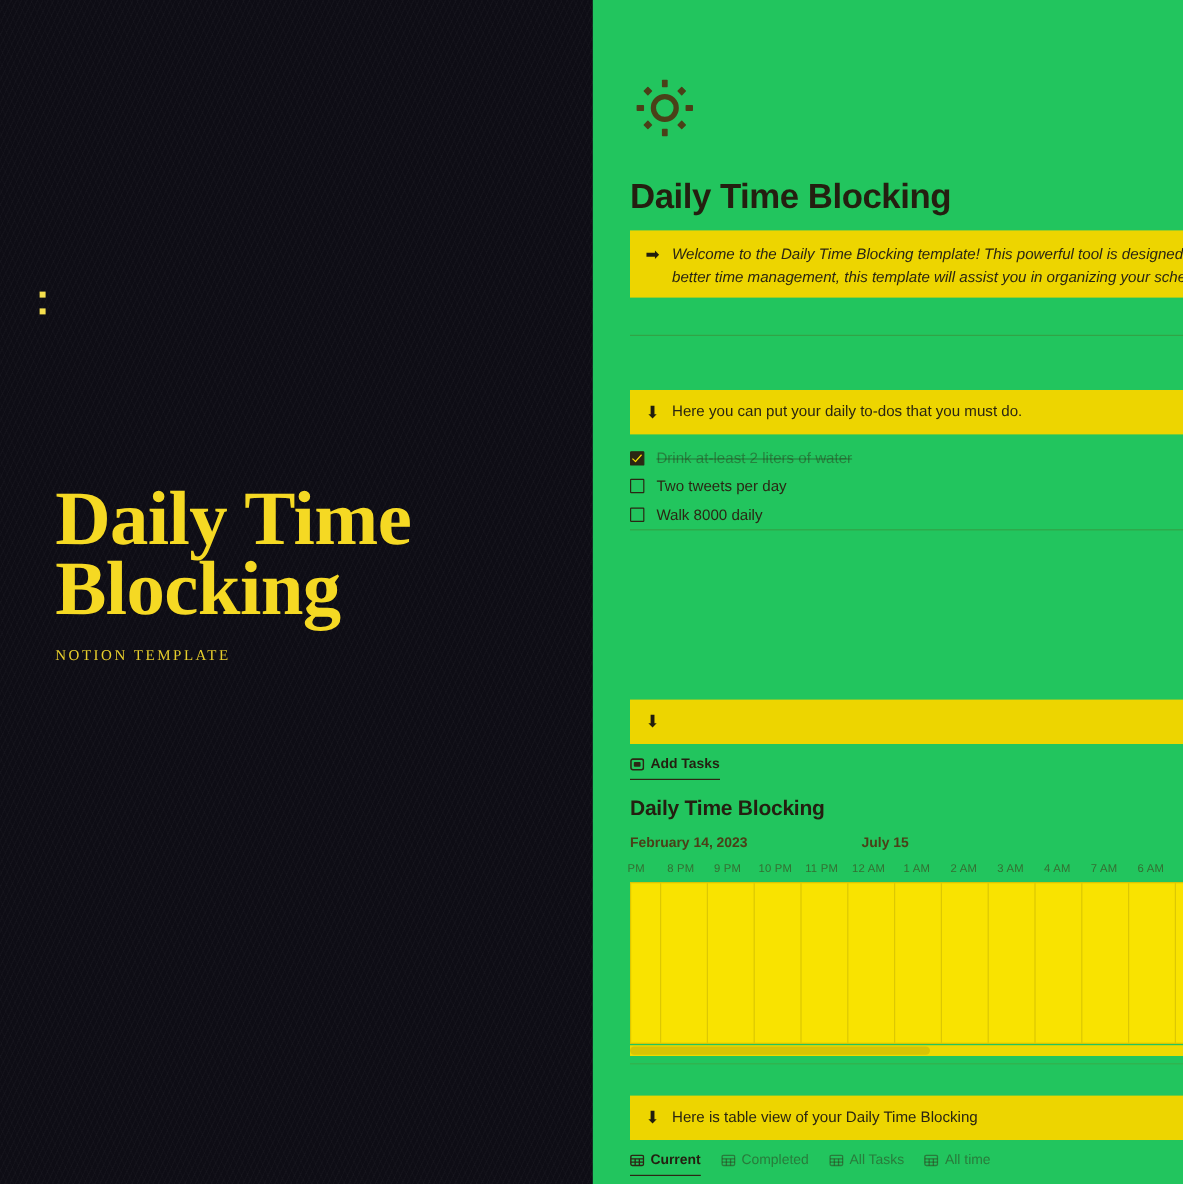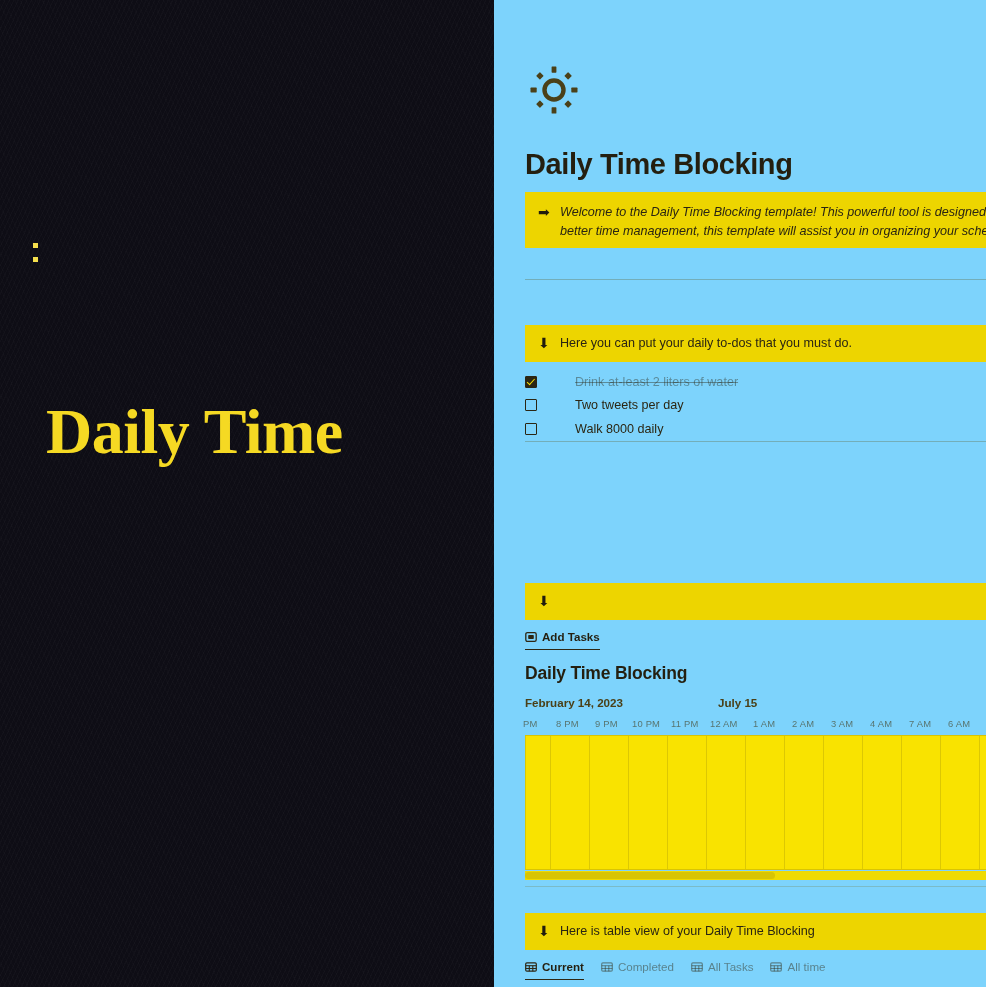--- a/index.html
+++ b/index.html
@@ -56,21 +56,21 @@
     font-family: "Liberation Serif", serif;
     font-size: 12.5px;
     letter-spacing: 2.1px;
     color: #e8cf2c;
   }
 
   
   .right-panel {
     position: relative;
     width: 492px; height: 987px;
-    background: #7dd3fc;
+    background: #22c55e;
     flex: 0 0 492px;
     overflow: hidden;
     color: #2f2a14;
   }
   .sun-icon-holder {
     position: absolute;
     left: 35px; top: 65px;
     width: 50px; height: 50px;
   }
 
@@ -153,21 +153,20 @@
     position: absolute;
     left: 3px; top: 0.5px;
     width: 3px; height: 6.5px;
     border: solid #f9e300;
     border-width: 0 1.7px 1.7px 0;
     transform: rotate(42deg);
   }
   .todo-label {
     font-size: 12.6px;
     color: #2b2613;
-    margin-left: 28px;
   }
   .todo-item.done .todo-label {
     text-decoration: line-through;
     color: rgba(43,38,19,0.42);
   }
 
   
   .view-tabs {
     position: absolute;
     left: 31px;
@@ -270,21 +269,23 @@
   <div class="left-panel">
 
     <div class="colon-mark">
       <i></i>
         <i></i>
     </div>
 
     <div class="left-title-wrap">
       <div class="left-title">
         <div>Daily Time</div>
-      </div>
+        <div>Blocking</div>
+      </div>
+      <div class="left-subtitle">NOTION TEMPLATE</div>
     </div>
 
   </div>
 
   <div class="right-panel">
 
     <div class="sun-icon-holder">
       <svg width="50" height="50" viewBox="0 0 50 50">
         <circle cx="25" cy="25" r="9.5" fill="none" stroke="#4a4018" stroke-width="4.4"></circle>
         <g fill="#4a4018">

